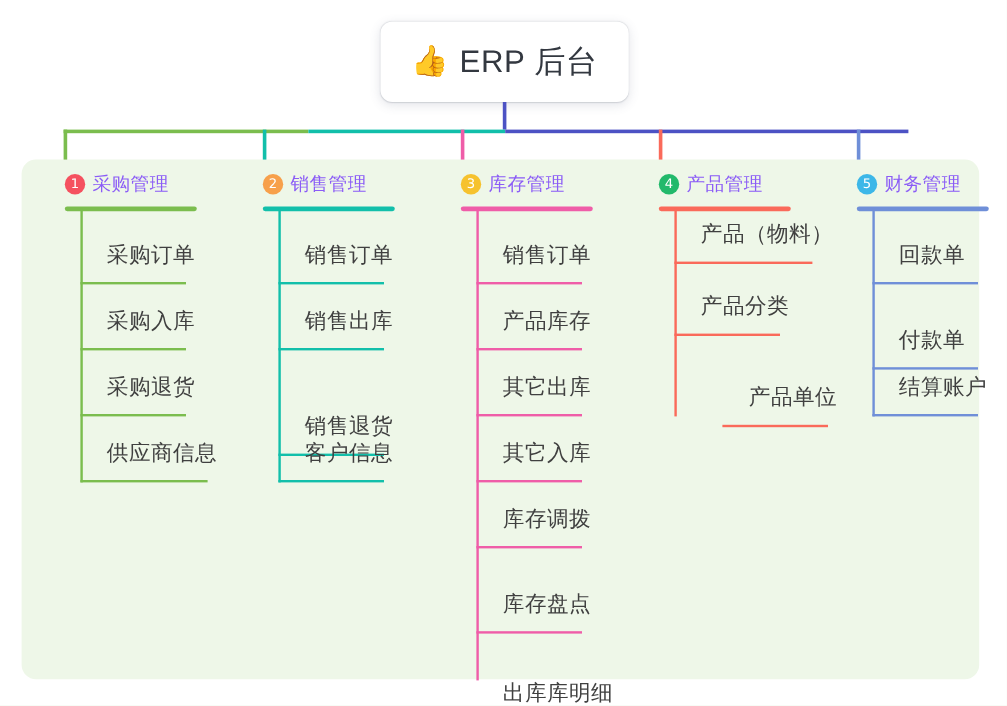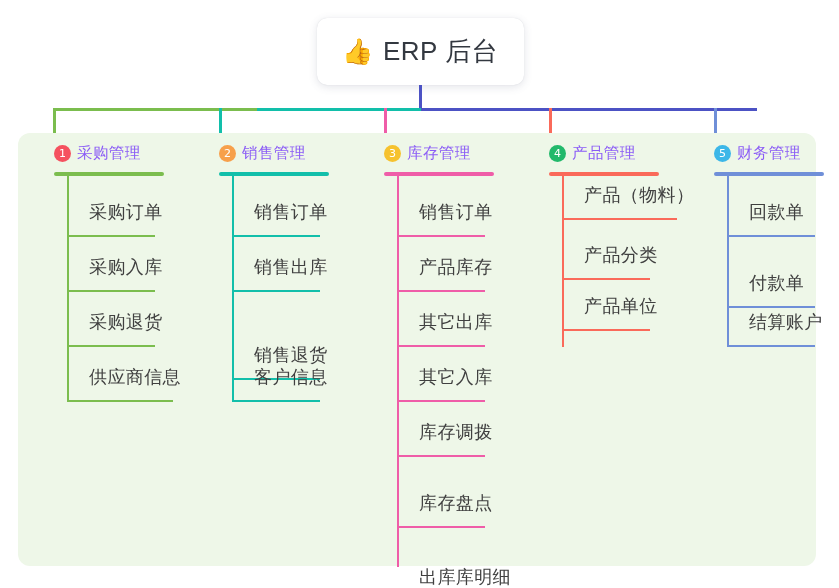--- a/index.html
+++ b/index.html
@@ -232,21 +232,21 @@
         <div class="col-rule" style="width: 110px; background: rgb(250, 106, 90);"></div>
         <div class="spine" style="height: 173px; background: rgb(250, 106, 90);"></div>
         <div class="leaf" style="top: 24px; width: 119px;">
           <div class="leaf-label">产品（物料）</div>
           <div class="leaf-rule" style="width: 115px; background: rgb(250, 106, 90);"></div>
         </div>
         <div class="leaf" style="top: 84px; width: 92px;">
           <div class="leaf-label">产品分类</div>
           <div class="leaf-rule" style="width: 88px; background: rgb(250, 106, 90);"></div>
         </div>
-        <div class="leaf" style="top: 135px; width: 92px;">
+        <div class="leaf" style="top: 160px; width: 92px; margin-left: 40px;">
           <div class="leaf-label">产品单位</div>
           <div class="leaf-rule" style="width: 88px; background: rgb(250, 106, 90);"></div>
         </div>
       </div>
       <div class="drop" style="left: 714px; height: 25px; background: rgb(111, 143, 216);"></div>
       <div class="col" style="left: 696px;">
         <div class="col-head">
           <span class="badge" style="background: rgb(60, 183, 232);">5</span>
           <span class="col-title">财务管理</span>
         </div>

